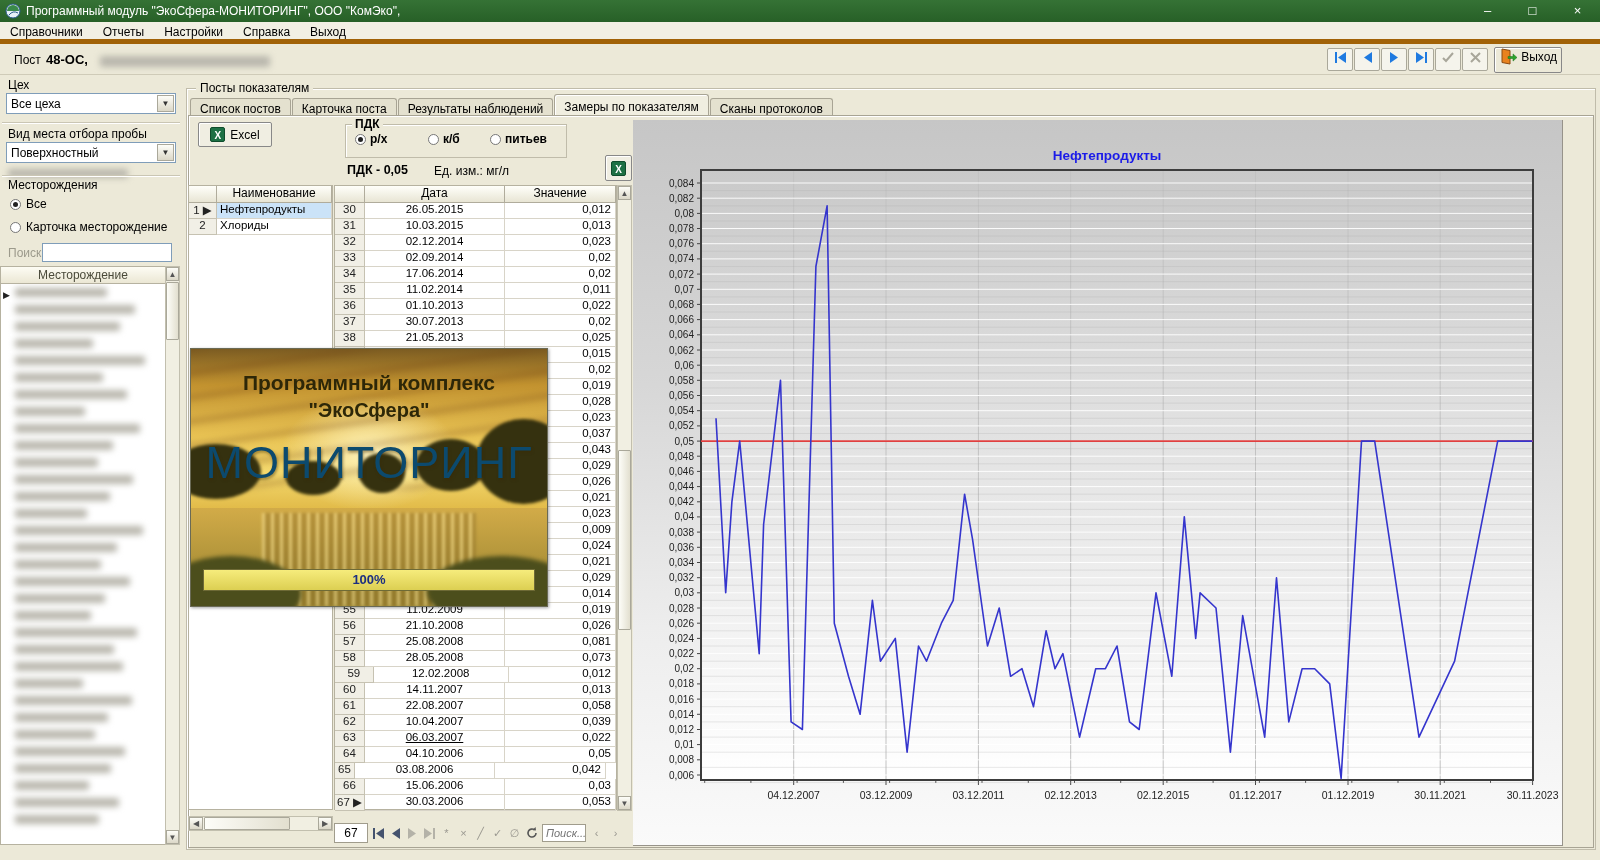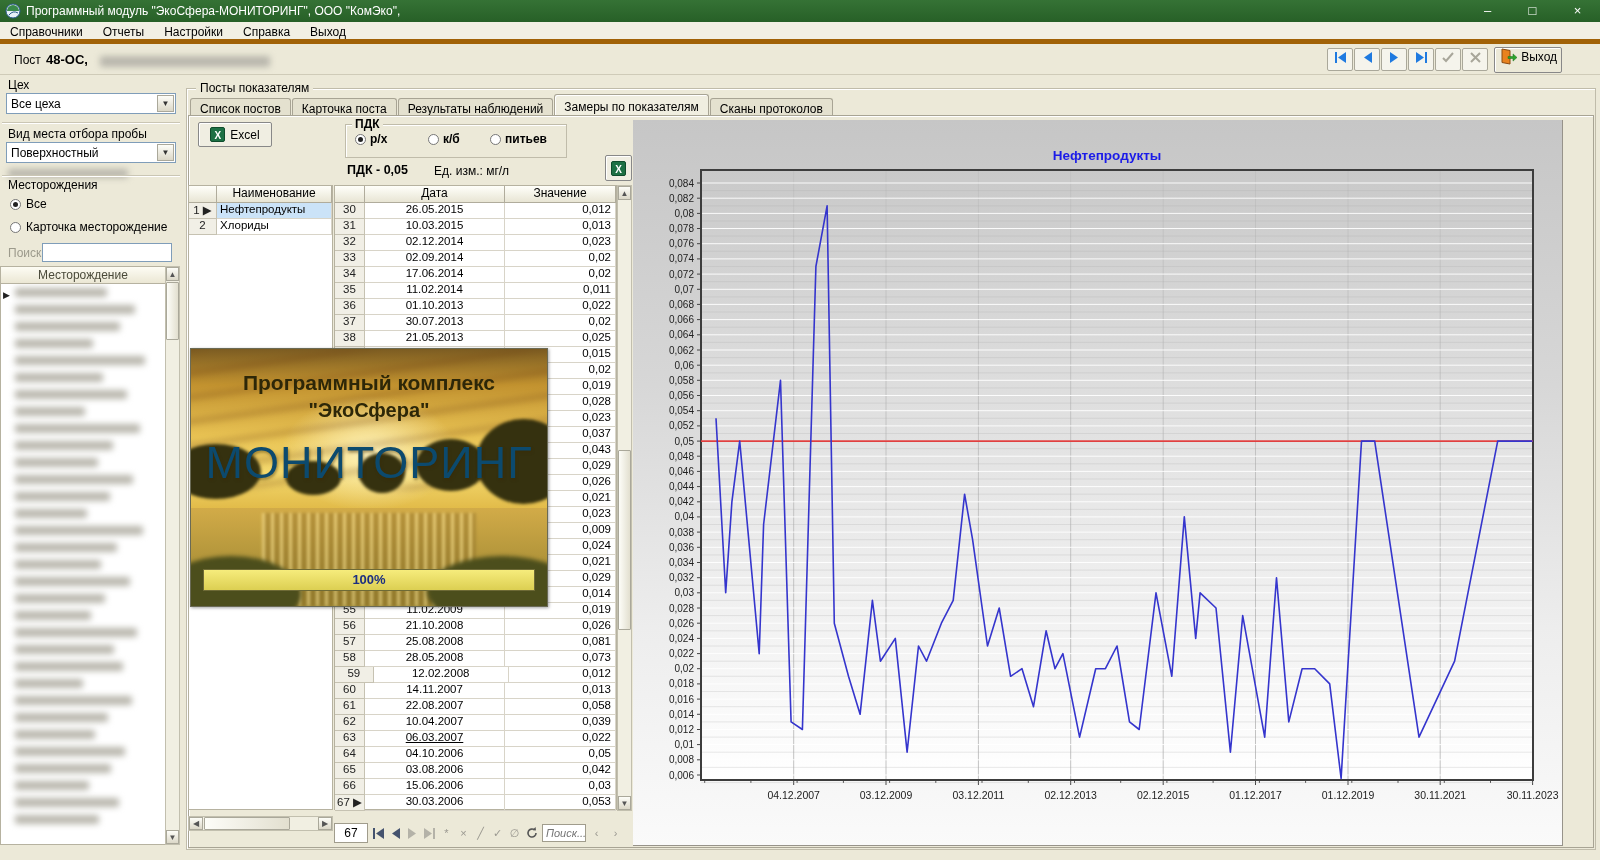--- a/index.html
+++ b/index.html
@@ -542,21 +542,21 @@
         <div class="numcell" style="width: 30px;">63</div>
         <div class="gcell" style="width: 140px; text-align: center; text-decoration: underline;">06.03.2007</div>
         <div class="gcell" style="width: 111px; text-align: right; padding-right: 4px;">0,022</div>
       </div>
       <div class="grow">
         <div class="numcell" style="width: 30px;">64</div>
         <div class="gcell" style="width: 140px; text-align: center;">04.10.2006</div>
         <div class="gcell" style="width: 111px; text-align: right; padding-right: 4px;">0,05</div>
       </div>
       <div class="grow">
-        <div class="numcell" style="width: 30px;">65</div>
+        <div class="numcell" style="width: 20px;">65</div>
         <div class="gcell" style="width: 140px; text-align: center;">03.08.2006</div>
         <div class="gcell" style="width: 111px; text-align: right; padding-right: 4px;">0,042</div>
       </div>
       <div class="grow">
         <div class="numcell" style="width: 30px;">66</div>
         <div class="gcell" style="width: 140px; text-align: center;">15.06.2006</div>
         <div class="gcell" style="width: 111px; text-align: right; padding-right: 4px;">0,03</div>
       </div>
       <div class="grow">
         <div class="numcell" style="width: 30px;">67 ▶</div>

